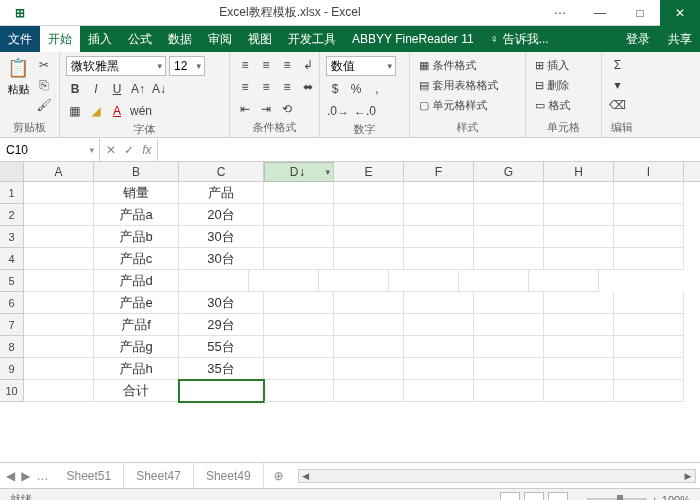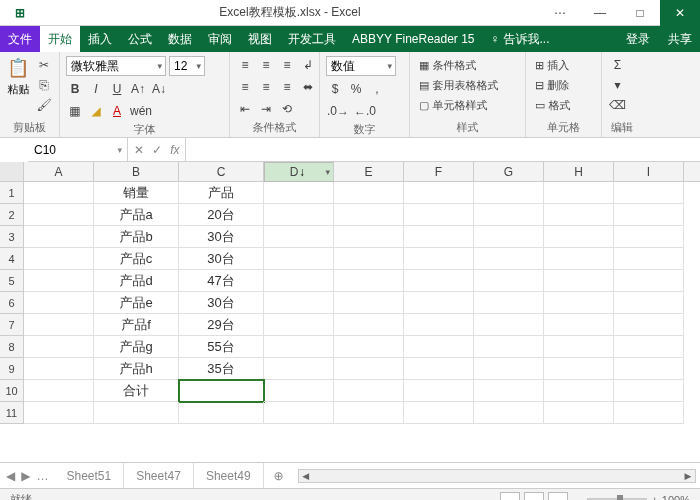--- a/index.html
+++ b/index.html
@@ -5,39 +5,39 @@
   * { box-sizing: border-box; margin: 0; padding: 0; }
   body { font-family: "Microsoft YaHei", sans-serif; font-size: 12px; background: #fff; width: 700px; height: 500px; overflow: hidden; position: relative; }
   .titlebar { height: 26px; background: #fff; display: flex; align-items: center; border-bottom: 1px solid #d0d0d0; }
   .titlebar .left { width: 40px; display: flex; justify-content: center; }
   .titlebar .center { flex: 1; text-align: center; color: #444; font-size: 12px; }
   .titlebar .right { display: flex; }
   .titlebar .winbtn { width: 40px; height: 26px; display: flex; align-items: center; justify-content: center; color: #444; font-size: 12px; }
   .titlebar .winbtn.close { background: #0b6b3a; color: #fff; }
   .tabs { height: 26px; background: #0b6b3a; display: flex; align-items: stretch; color: #fff; font-size: 12px; }
   .tab { padding: 0 8px; display: flex; align-items: center; cursor: pointer; white-space: nowrap; }
-  .tab.file { background: #6d28d9; }
+  .tab.file { background: #0c4a6e; }
   .tab.active { background: #fff; color: #0b6b3a; }
   .tab.tell { flex: 1; display: flex; align-items: center; gap: 4px; }
   .ribbon { height: 86px; background: #f3f3f3; border-bottom: 1px solid #d0d0d0; display: flex; }
   .rgroup { border-right: 1px solid #d8d8d8; padding: 4px 6px 2px 6px; display: flex; flex-direction: column; justify-content: space-between; }
   .rgroup .body { display: flex; gap: 4px; align-items: flex-start; }
   .rgroup .label { text-align: center; font-size: 11px; color: #666; padding-top: 2px; }
   .bigbtn { width: 32px; display: flex; flex-direction: column; align-items: center; gap: 2px; }
   .bigbtn .ico { width: 24px; height: 24px; display: flex; align-items: center; justify-content: center; font-size: 18px; }
   .col { display: flex; flex-direction: column; gap: 2px; }
   .row { display: flex; gap: 3px; align-items: center; }
   .btn { min-width: 18px; height: 18px; display: flex; align-items: center; justify-content: center; border: 1px solid transparent; font-size: 12px; color: #444; cursor: pointer; }
   .sel { height: 20px; border: 1px solid #bbb; background: #fff; font-size: 12px; padding: 0 14px 0 4px; position: relative; display: flex; align-items: center; }
   .sel::after { content: "▾"; position: absolute; right: 3px; font-size: 9px; color: #666; }
   .fontname { width: 100px; }
   .fontsize { width: 36px; }
   .numfmt { width: 70px; }
   .wide { width: 100px; padding: 0 2px; font-size: 11px; justify-content: flex-start; gap: 3px; }
-  .fxbar { height: 24px; border-bottom: 1px solid #d0d0d0; display: flex; align-items: stretch; background: #fff; margin-left: 28px; }
+  .fxbar { height: 24px; border-bottom: 1px solid #d0d0d0; display: flex; align-items: stretch; background: #fff; }
   .namebox { width: 100px; border-right: 1px solid #d0d0d0; display: flex; align-items: center; padding: 0 6px; font-size: 12px; position: relative; background: #fff; }
   .namebox::after { content: "▾"; position: absolute; right: 5px; color: #888; font-size: 9px; }
   .fxicons { display: flex; align-items: center; padding: 0 6px; gap: 8px; color: #888; border-right: 1px solid #d0d0d0; }
   .fxinput { flex: 1; padding: 0 6px; display: flex; align-items: center; }
   .grid { position: relative; height: 300px; overflow: hidden; background: #fff; }
   .colhdrs { display: flex; height: 20px; border-bottom: 1px solid #ccc; background: #f3f3f3; }
   .corner { width: 24px; border-right: 1px solid #ccc; background: #e8e8e8; }
   .ch { border-right: 1px solid #ccc; display: flex; align-items: center; justify-content: center; color: #444; font-size: 12px; position: relative; }
   .ch.sel { background: #d0e8d0; }
   .rows { display: flex; flex-direction: column; }
@@ -77,21 +77,21 @@
 
 <div class="tabs">
   <div class="tab file">文件</div>
   <div class="tab active">开始</div>
   <div class="tab">插入</div>
   <div class="tab">公式</div>
   <div class="tab">数据</div>
   <div class="tab">审阅</div>
   <div class="tab">视图</div>
   <div class="tab">开发工具</div>
-  <div class="tab">ABBYY FineReader 15</div>
+  <div class="tab">ABBYY FineReader 11</div>
   <div class="tab tell">
       <span>♀</span>
       <span>告诉我...</span>
     </div>
   <div class="tab">登录</div>
   <div class="tab">
       <span style="margin-left:2px">共享</span>
     </div>
 </div>
 
@@ -308,21 +308,20 @@
         <div class="cell" style="width: 70px;"></div>
         <div class="cell" style="width: 70px;"></div>
         <div class="cell" style="width: 70px;"></div>
         <div class="cell" style="width: 70px;"></div>
         <div class="cell" style="width: 70px;"></div>
       </div>
       <div class="gr">
         <div class="rh">5</div>
         <div class="cell" style="width: 70px;"></div>
         <div class="cell" style="width: 85px;">产品d</div>
-        <div class="cell" style="width: 85px;">47台</div>
         <div class="cell" style="width: 70px;"></div>
         <div class="cell" style="width: 70px;"></div>
         <div class="cell" style="width: 70px;"></div>
         <div class="cell" style="width: 70px;"></div>
         <div class="cell" style="width: 70px;"></div>
         <div class="cell" style="width: 70px;"></div>
       </div>
       <div class="gr">
         <div class="rh">6</div>
         <div class="cell" style="width: 70px;"></div>
@@ -369,32 +368,20 @@
         <div class="cell" style="width: 70px;"></div>
         <div class="cell" style="width: 70px;"></div>
         <div class="cell" style="width: 70px;"></div>
         <div class="cell" style="width: 70px;"></div>
       </div>
       <div class="gr">
         <div class="rh">10</div>
         <div class="cell" style="width: 70px;"></div>
         <div class="cell" style="width: 85px;">合计</div>
         <div class="cell active" style="width: 85px;"></div>
-        <div class="cell" style="width: 70px;"></div>
-        <div class="cell" style="width: 70px;"></div>
-        <div class="cell" style="width: 70px;"></div>
-        <div class="cell" style="width: 70px;"></div>
-        <div class="cell" style="width: 70px;"></div>
-        <div class="cell" style="width: 70px;"></div>
-      </div>
-      <div class="gr">
-        <div class="rh">11</div>
-        <div class="cell" style="width: 70px;"></div>
-        <div class="cell" style="width: 85px;"></div>
-        <div class="cell" style="width: 85px;"></div>
         <div class="cell" style="width: 70px;"></div>
         <div class="cell" style="width: 70px;"></div>
         <div class="cell" style="width: 70px;"></div>
         <div class="cell" style="width: 70px;"></div>
         <div class="cell" style="width: 70px;"></div>
         <div class="cell" style="width: 70px;"></div>
       </div>
     </div>
   </div>
 

